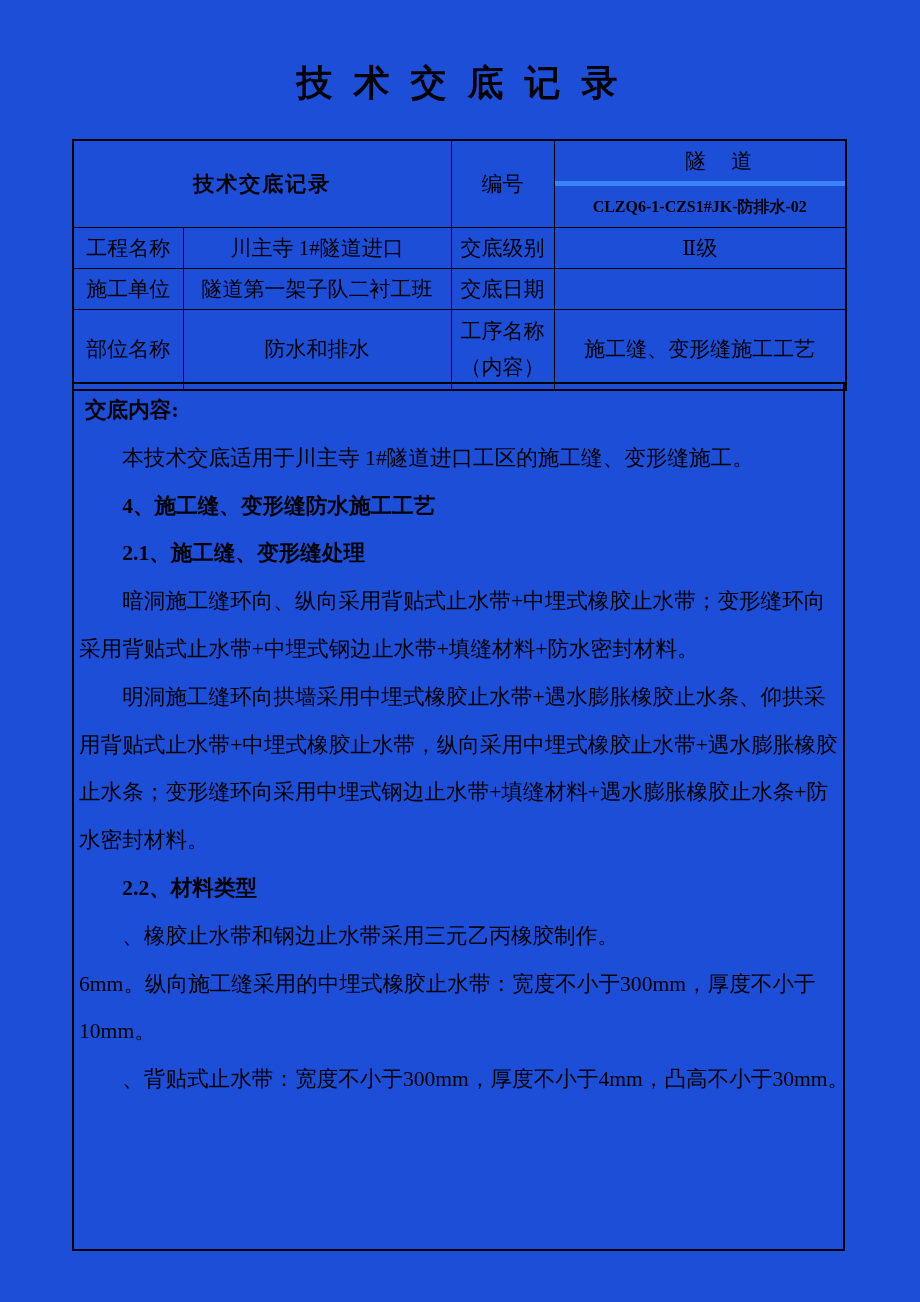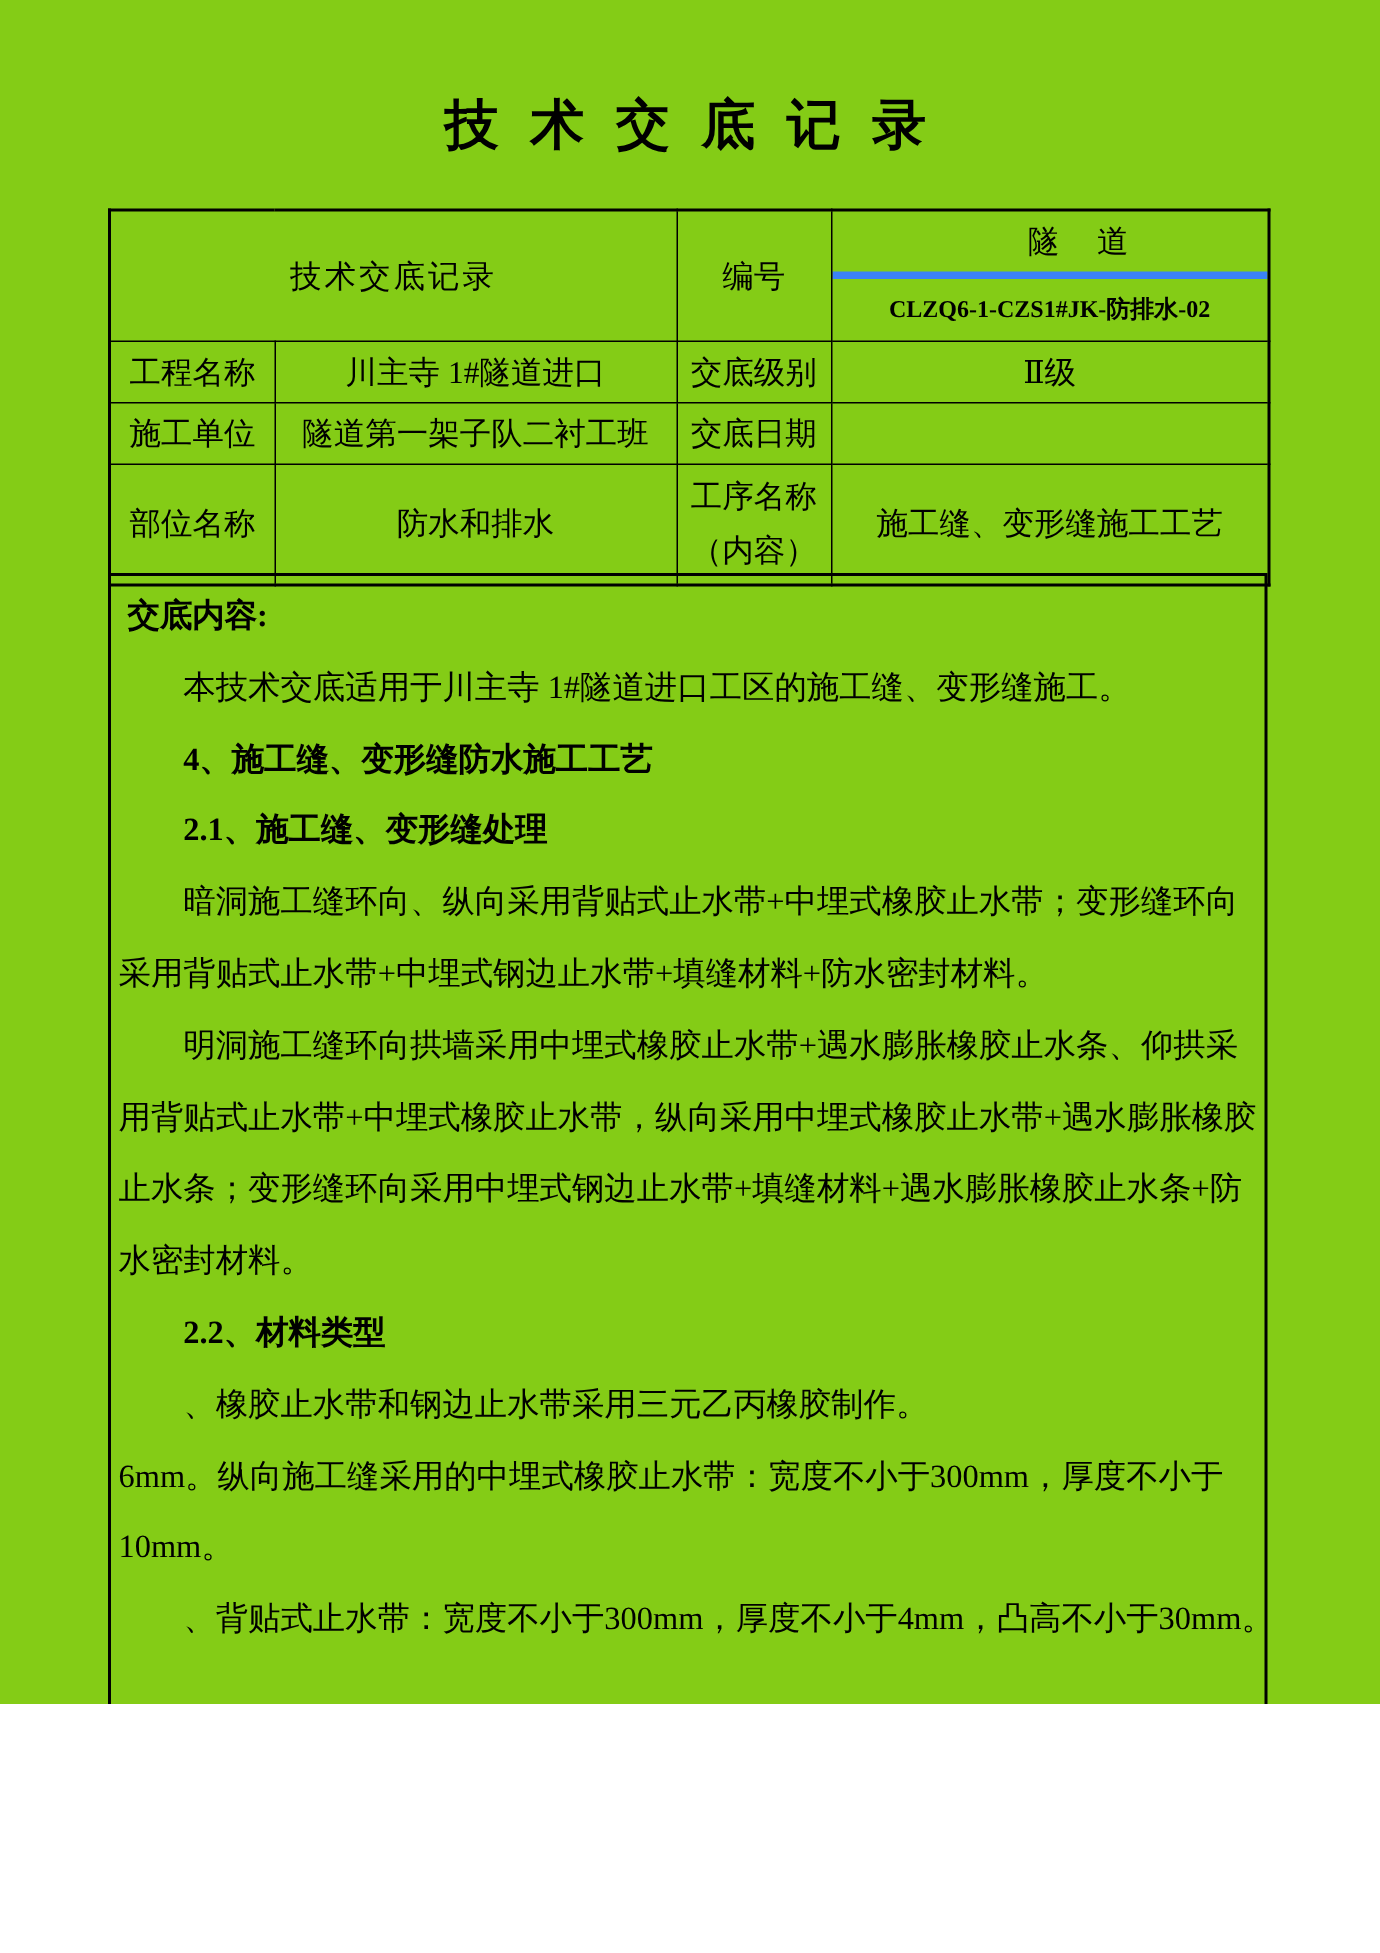--- a/index.html
+++ b/index.html
@@ -1,40 +1,40 @@
 <!DOCTYPE html>
 <html><head>
 <meta charset="utf-8">
 <style>
   html, body { margin: 0; padding: 0; background: #ffffff; }
   body {
     width: 920px; height: 1302px;
     font-family: "Liberation Serif", "DejaVu Serif", serif;
     color: #000;
   }
-  .page { position: relative; width: 920px; height: 1136px; background: #84cc16; overflow: hidden; }
+  .page { position: relative; width: 920px; height: 1302px; background: #1d4ed8; overflow: hidden; }
 
   .doc-title {
     position: absolute; top: 60px; left: 0; width: 920px;
     margin: 0; text-align: center;
     font-size: 36px; font-weight: bold; letter-spacing: 6px; line-height: 46px;
     white-space: nowrap;
   }
 
   table.header-table {
     position: absolute; top: 139px; left: 72px;
     width: 773px; table-layout: fixed;
     border-collapse: collapse; border: 2px solid #000;
   }
   table.header-table td {
     border: 1px solid #000; padding: 0;
     text-align: center; vertical-align: middle;
     font-size: 21px; line-height: 1.25;
   }
-  td.record-title-cell { font-weight: normal; font-size: 23px; letter-spacing: 2px; margin-left: 45px; }
+  td.record-title-cell { font-weight: bold; font-size: 23px; letter-spacing: 2px; margin-left: 45px; }
   td.split-cell { padding: 0; }
   .split-top { height: 40px; line-height: 40px; border-bottom: 5px solid #3b82f6; letter-spacing: 2px; padding-left: 40px; }
   .split-bottom { height: 41px; line-height: 41px; font-size: 16px; font-weight: bold; }
   .two-line div { line-height: 36px; }
 
   .content-box {
     position: absolute; top: 382px; left: 72px;
     width: 773px; height: 869px;
     border: 2px solid #000; box-sizing: border-box;
     padding: 3px 4px 4px 5px;

